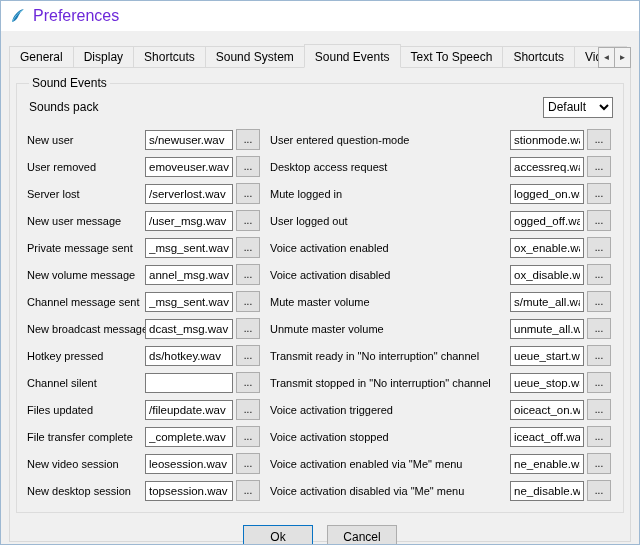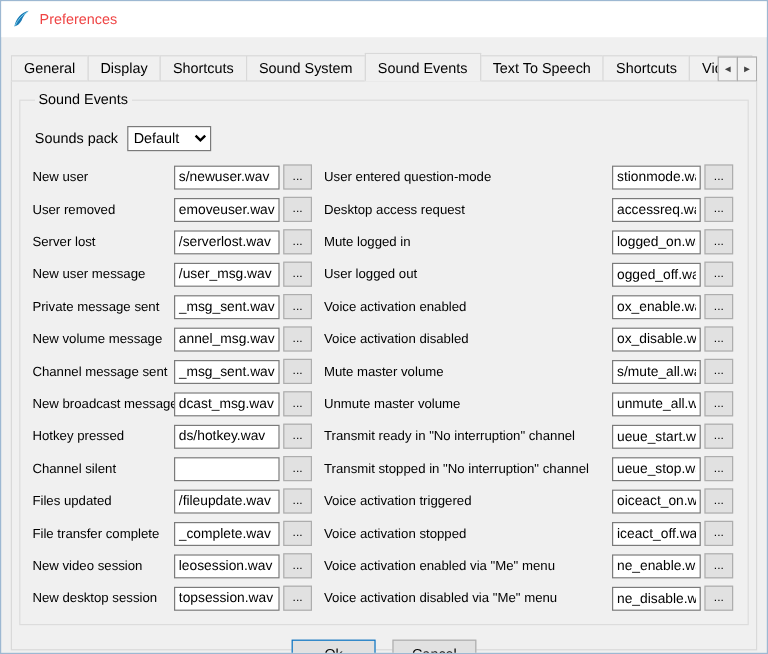--- a/index.html
+++ b/index.html
@@ -10,21 +10,21 @@
     border:1px solid #9db8d2;
     font-family:"Liberation Sans",sans-serif;
     font-size:12px;color:#000;
     position:relative;overflow:hidden;
   }
   .titlebar{
     height:30px;background:#ffffff;
     display:flex;align-items:center;gap:7px;
     padding-left:9px;
   }
-  .title{font-size:12px;color:#ef4444;}
+  .title{font-size:16px;color:#6d28d9;}
   .app-icon{width:16px;height:16px;display:inline-block;}
 
   
   .tabsrow{
     position:relative;z-index:2;
     margin:13px 8px 0 8px;
     display:flex;align-items:flex-end;
     overflow:hidden;
     height:24px;
   }
@@ -60,21 +60,21 @@
     height:475px;
     background:#f0f0f0;
   }
   .group{
     margin:8px 6px 0 6px;
     border:1px solid #dcdcdc;
     padding:3px 10px 8px 10px;
   }
   .group legend{font-size:12px;padding:0 3px;margin-left:2px;}
 
-  .spack{display:flex;align-items:center;height:24px;margin:10px 0 7px 2px;}
+  .spack{display:flex;align-items:center;height:24px;margin:2px 0 7px 2px;justify-content:space-between;}
   .spack label{margin-right:8px;}
   .spack select{
     width:70px;height:21px;font-size:12px;
     font-family:"Liberation Sans",sans-serif;
     border:1px solid #7a7a7a;background:#fff;
   }
 
   .row{display:flex;align-items:center;height:27px;}
   .lbl{font-size:11px;white-space:nowrap;overflow:hidden;flex:none;}
   .lbl-l{width:118px;}

